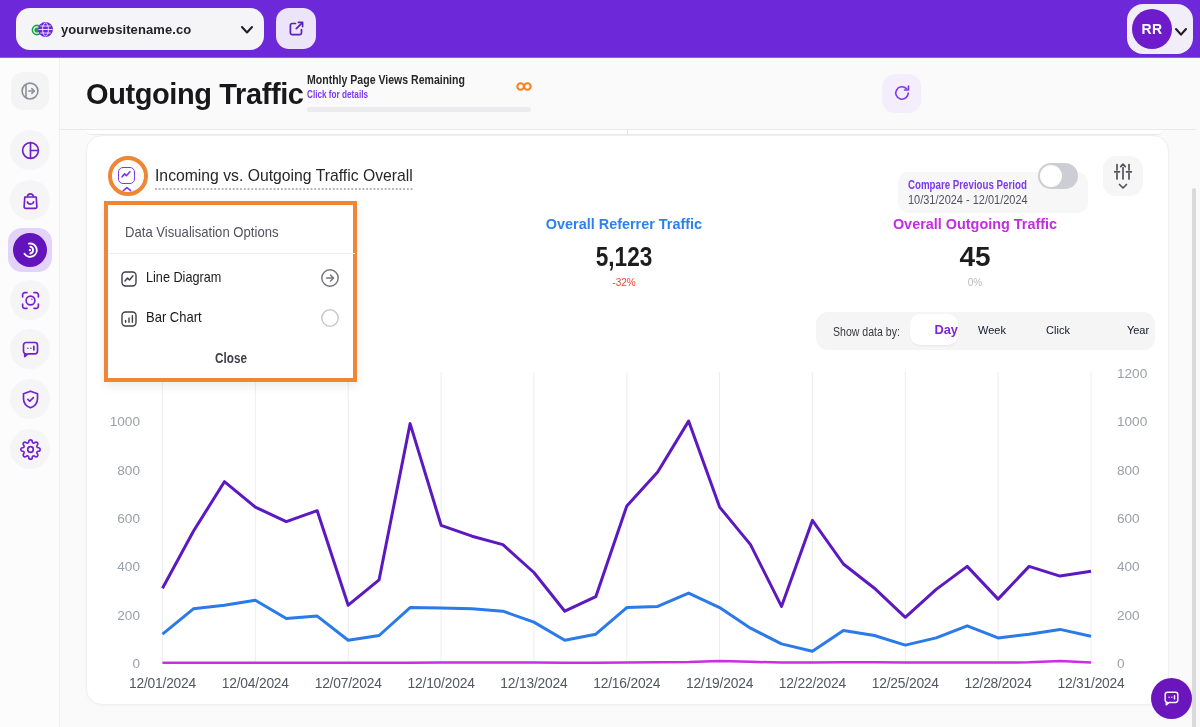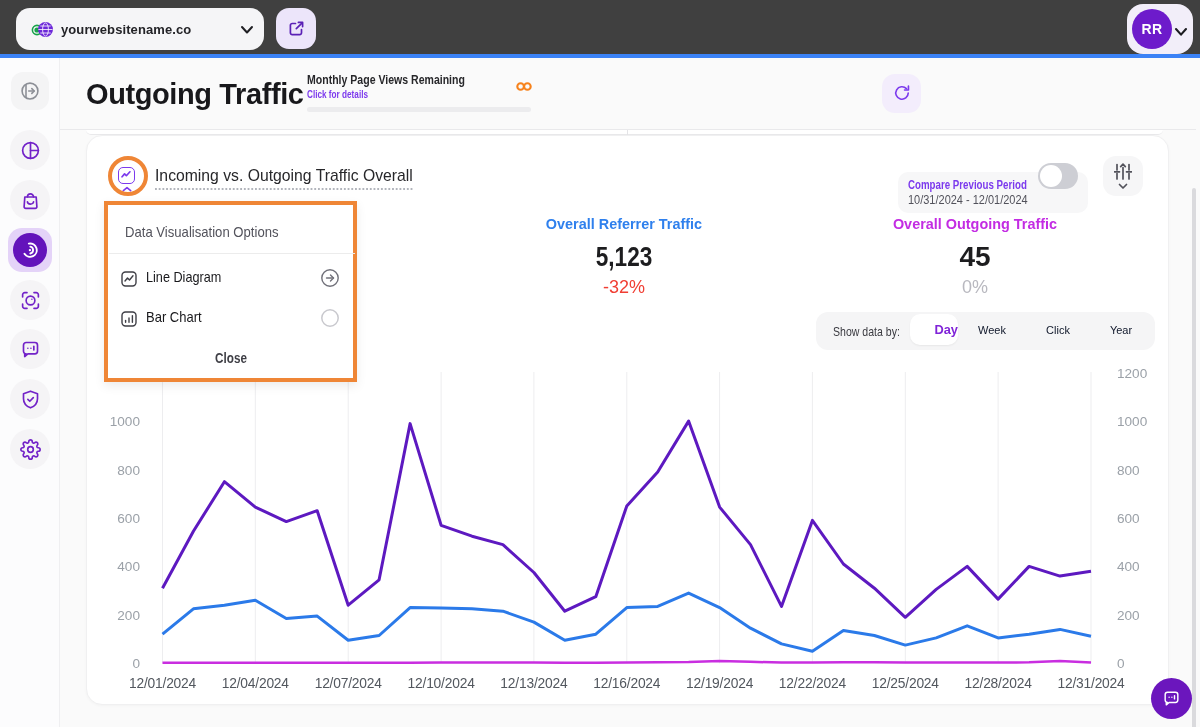--- a/index.html
+++ b/index.html
@@ -3,21 +3,21 @@
 <meta charset="utf-8">
 <style>
 *{margin:0;padding:0;box-sizing:border-box}
 html,body{width:1200px;height:727px;overflow:hidden}
 body{background:#fafafa;font-family:"Liberation Sans",sans-serif;-webkit-font-smoothing:antialiased}
 #page{position:relative;width:1200px;height:727px}
 .ctr{transform:translateX(-50%)}
 .sx93{transform:translateX(-50%) scaleX(.93);transform-origin:center}
 .sx81{transform:translateX(-50%) scaleX(.807);transform-origin:center}
 
-#topbar{position:absolute;left:0;top:0;width:1200px;height:58px;background:#404040;border-bottom:4px solid #3b82f6}
+#topbar{position:absolute;left:0;top:0;width:1200px;height:58px;background:#6d28d9;border-bottom:1px solid #3b82f6}
 #sitepill{position:absolute;left:16px;top:8px;width:248px;height:42px;background:#f5f5f7;border-radius:14px}
 #sitepill .txt{position:absolute;left:45px;top:14px;font-size:13px;font-weight:700;color:#232327;letter-spacing:0.1px}
 #expbtn{position:absolute;left:276px;top:8px;width:40px;height:41px;background:#ece5fa;border-radius:13px}
 #avatar{position:absolute;left:1127px;top:4px;width:66px;height:50px;background:#f2eef9;border-radius:16px}
 #avatar .circ{position:absolute;left:5px;top:5px;width:40px;height:40px;border-radius:50%;background:#6d1bcb;color:#fff;font-size:14px;font-weight:700;text-align:center;line-height:40px;letter-spacing:0.3px}
 
 #sidebar{position:absolute;left:0;top:58px;width:60px;height:669px;background:#fcfcfd;border-right:1px solid #efeff1}
 .sq1{position:absolute;left:11px;top:14px;width:38px;height:38px;border-radius:12px;background:#f4f4f5}
 .scirc{position:absolute;left:10px;width:40px;height:40px;border-radius:50%;background:#f5f4f6;display:flex;align-items:center;justify-content:center}
 #actv{position:absolute;left:8px;top:170px;width:44px;height:44px;border-radius:14px;background:#e4d3f8}
@@ -42,21 +42,21 @@
 #ctitle{position:absolute;left:155px;top:166px;font-size:17px;color:#27272a;border-bottom:2px dotted #b2b5bc;padding-bottom:2px;white-space:nowrap;transform:scaleX(.926);transform-origin:0 50%}
 #cmp{position:absolute;left:898px;top:172px;width:190px;height:41px;background:#f7f7f8;border-radius:10px}
 #cmp .t1{position:absolute;left:10px;top:6px;font-size:12px;font-weight:700;color:#7c3aed;white-space:nowrap;transform:scaleX(.81);transform-origin:0 50%}
 #cmp .t2{position:absolute;left:10px;top:21px;font-size:12.3px;color:#52525b;white-space:nowrap;transform:scaleX(.893);transform-origin:0 50%}
 #tgl{position:absolute;left:1038px;top:163px;width:40px;height:26px;background:#cdced4;border-radius:13px}
 #tgl .kn{position:absolute;left:2px;top:2px;width:22px;height:22px;border-radius:50%;background:#fff}
 #slbtn{position:absolute;left:1103px;top:156px;width:40px;height:40px;background:#f6f6f7;border-radius:13px}
 
 .stat1{position:absolute;top:215px;font-size:15.5px;font-weight:700;white-space:nowrap}
 .stat2{position:absolute;top:241px;font-size:28px;font-weight:700;color:#1d1d1f;white-space:nowrap}
-.stat3{position:absolute;top:277px;font-size:18px}
+.stat3{position:absolute;top:277px;font-size:10px}
 
 #seg{position:absolute;left:816px;top:312px;width:339px;height:38px;background:#f5f5f6;border-radius:12px}
 #seg .lbl{position:absolute;left:17px;top:12px;font-size:13.2px;color:#3a3a40;white-space:nowrap;transform:scaleX(.8);transform-origin:0 50%}
 #seg .day{position:absolute;left:94px;top:2px;width:48px;height:31px;background:#fff;border-radius:10px;box-shadow:0 1px 2px rgba(0,0,0,0.06);font-size:12.8px;font-weight:700;color:#8024d8;text-align:right;line-height:31px}
 #seg .it{position:absolute;top:12px;font-size:11px;color:#0f172a;transform:translateX(-50%)}
 
 #popup{position:absolute;left:104px;top:201px;width:253px;height:181px;background:#fff;border:4px solid #ef8636;box-shadow:0 4px 10px rgba(0,0,0,0.08);z-index:5}
 #popup .hd{position:absolute;left:17px;top:19px;font-size:14.3px;color:#52525b;white-space:nowrap;transform:scaleX(.917);transform-origin:0 50%}
 #popup .dv{position:absolute;left:1px;top:48px;width:246px;height:1px;background:#ececec}
 #popup .r1t{position:absolute;left:38px;top:64px;font-size:14.8px;color:#18181b;white-space:nowrap;transform:scaleX(.855);transform-origin:0 50%}
@@ -223,21 +223,21 @@
   <div class="stat3 ctr" style="left:624px;color:#f03e33">-32%</div>
   <div class="stat1 sx93" style="left:975px;color:#c32ce3">Overall Outgoing Traffic</div>
   <div class="stat2 ctr" style="left:975px">45</div>
   <div class="stat3 ctr" style="left:975px;color:#b8b8bf">0%</div>
 
   <div id="seg">
     <div class="lbl">Show data by:</div>
     <div class="day">Day</div>
     <div class="it" style="left:176px">Week</div>
     <div class="it" style="left:242px">Click</div>
-    <div class="it" style="left:305px">Year</div>
+    <div class="it" style="left:322px">Year</div>
   </div>
 
   <svg id="chart" style="position:absolute;left:86px;top:360px" width="1084" height="345" viewBox="0 0 1084 345" fill="none">
     <g stroke="#ededef" stroke-width="1">
       <line x1="76.5" y1="12" x2="76.5" y2="303.3"></line>
         <line x1="169.3" y1="12" x2="169.3" y2="303.3"></line>
         <line x1="262.2" y1="12" x2="262.2" y2="303.3"></line>
         <line x1="355.1" y1="12" x2="355.1" y2="303.3"></line>
         <line x1="447.9" y1="12" x2="447.9" y2="303.3"></line>
         <line x1="540.8" y1="12" x2="540.8" y2="303.3"></line>

